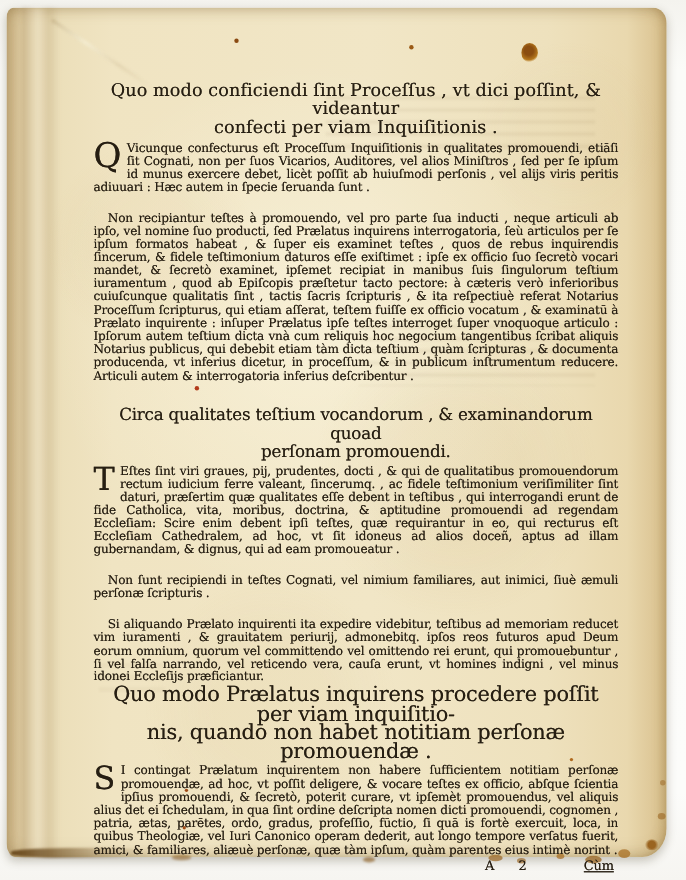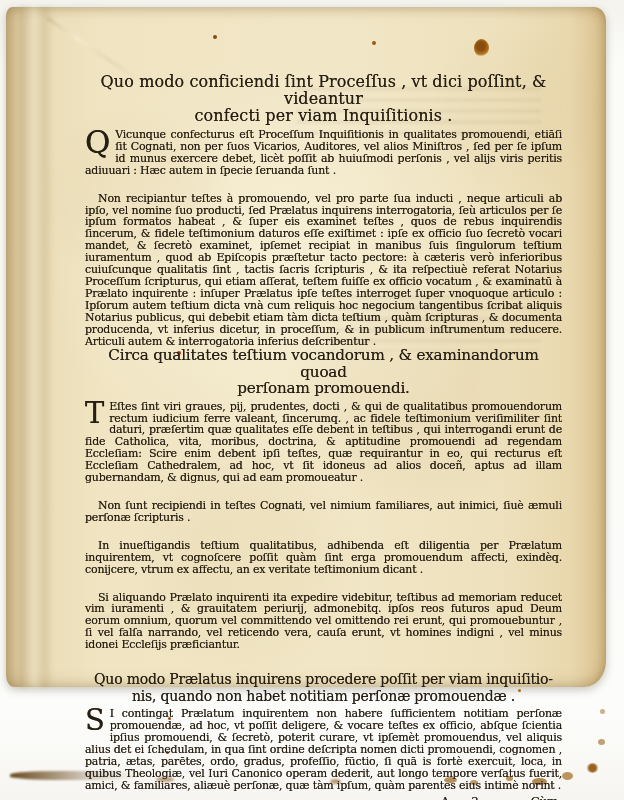--- a/index.html
+++ b/index.html
@@ -2,21 +2,21 @@
 <html><head>
 <meta charset="utf-8">
 <style>
   html,body{margin:0;padding:0;}
   body{
     width:624px;height:800px;position:relative;overflow:hidden;
     background:linear-gradient(180deg,#f4f3ee 0%,#fbfbf8 8%,#fcfcfa 90%,#f6f5f1 100%);
     font-family:"DejaVu Serif","Liberation Serif",serif;
   }
   .paper{
-    position:absolute;left:6px;top:7px;width:600px;height:680px;
+    position:absolute;left:6px;top:7px;width:600px;height:772px;
     background:
       radial-gradient(ellipse 55% 45% at 45% 38%, rgba(255,252,235,.45), rgba(0,0,0,0) 70%),
       linear-gradient(90deg,#d3bc8e 0%,#e3d1a8 3%,#ecdfba 8%,#f0e4c2 16%,#f1e6c6 55%,#eee1bd 82%,#e9d8ae 94%,#d8bf8c 100%),
       #efe2bf;
     border-radius:6px 12px 22px 8px / 9px 14px 26px 12px;
     box-shadow:
       0 3px 9px rgba(70,60,35,.28),
       inset 0 7px 14px -7px rgba(125,98,50,.38),
       inset 0 -9px 16px -9px rgba(125,98,50,.34),
       inset -7px 0 12px -6px rgba(140,105,45,.38),
@@ -45,22 +45,22 @@
     background:repeating-linear-gradient(180deg, rgba(110,85,48,.12) 0 4px, rgba(0,0,0,0) 4px 11px);
   }
   .stain{position:absolute;border-radius:50%;pointer-events:none;}
   .textcol{
     position:absolute;left:79px;top:66px;width:477px;
     color:#261e12;font-size:11px;line-height:11.9px;letter-spacing:-.2px;
     text-align:justify;text-shadow:0 0 .35px rgba(38,30,18,.75);
   }
   .head{white-space:pre-line;text-align:center;font-weight:normal;margin:0;}
   .head1{font-size:16px;line-height:17px;letter-spacing:.1px;margin-bottom:5px;}
-  .head2{font-size:15.2px;line-height:16.4px;margin-top:0;margin-bottom:4px;}
-  .head3{font-size:14px;line-height:17.2px;margin-top:20px;margin-bottom:3px;}
+  .head2{font-size:15.2px;line-height:16.4px;margin-top:22px;margin-bottom:4px;}
+  .head3{font-size:19px;line-height:17.2px;margin-top:2px;margin-bottom:3px;}
   .para{margin:0;}
   .para.indent{text-indent:13px;margin-top:16px;}
   .dropcap{
     float:left;font-size:29px;line-height:23px;padding:1px 5px 0 0;
     text-shadow:0 0 .5px rgba(38,30,18,.8);
   }
   .catchline{display:flex;align-items:baseline;margin-top:4px;font-size:11.8px;}
   .signature{margin-left:356px;letter-spacing:9px;}
   .catchword{margin-left:auto;margin-right:4px;text-decoration:underline;}
 </style>
@@ -109,21 +109,20 @@
 
     <h2 class="head head2">Circa qualitates teſtium vocandorum , &amp; examinandorum quoad
 perſonam promouendi.</h2>
 
     <p class="para">
       <span class="dropcap">T</span><span>Eſtes ſint viri graues, pij, prudentes, docti , &amp; qui de qualitatibus promouendorum rectum iudicium ferre valeant, ſincerumq. , ac fidele teſtimonium veriſimiliter ſint daturi, præſertim quæ qualitates eſſe debent in teſtibus , qui interrogandi erunt de fide Catholica, vita, moribus, doctrina, &amp; aptitudine promouendi ad regendam Eccleſiam: Scire enim debent ipſi teſtes, quæ requirantur in eo, qui recturus eſt Eccleſiam Cathedralem, ad hoc, vt ſit idoneus ad alios doceñ, aptus ad illam gubernandam, &amp; dignus, qui ad eam promoueatur .</span>
     </p>
 
     <p class="para indent">Non ſunt recipiendi in teſtes Cognati, vel nimium familiares, aut inimici, ſiuè æmuli perſonæ ſcripturis .</p>
 
-    <p class="para indent">In inueſtigandis teſtium qualitatibus, adhibenda eſt diligentia per Prælatum inquirentem, vt cognoſcere poſſit quàm ſint erga promouendum affecti, exindèq. conijcere, vtrum ex affectu, an ex veritate teſtimonium dicant .</p>
 
     <p class="para indent">Si aliquando Prælato inquirenti ita expedire videbitur, teſtibus ad memoriam reducet vim iuramenti , &amp; grauitatem periurij, admonebitq. ipſos reos futuros apud Deum eorum omnium, quorum vel committendo vel omittendo rei erunt, qui promouebuntur , ſi vel falſa narrando, vel reticendo vera, cauſa erunt, vt homines indigni , vel minus idonei Eccleſijs præficiantur.</p>
 
     <h2 class="head head3">Quo modo Prælatus inquirens procedere poſſit per viam inquiſitio-
 nis, quando non habet notitiam perſonæ promouendæ .</h2>
 
     <p class="para">
       <span class="dropcap">S</span><span>I contingat Prælatum inquirentem non habere ſufficientem notitiam perſonæ promouendæ, ad hoc, vt poſſit deligere, &amp; vocare teſtes ex officio, abſque ſcientia ipſius promouendi, &amp; ſecretò, poterit curare, vt ipſemèt promouendus, vel aliquis alius det ei ſchedulam, in qua ſint ordine deſcripta nomen dicti promouendi, cognomen , patria, ætas, parētes, ordo, gradus, profeſſio, fūctio, ſi quā is fortè exercuit, loca, in quibus Theologiæ, vel Iuri Canonico operam dederit, aut longo tempore verſatus fuerit, amici, &amp; familiares, aliæuè perſonæ, quæ tàm ipſum, quàm parentes eius intimè norint .</span>
     </p>
 

